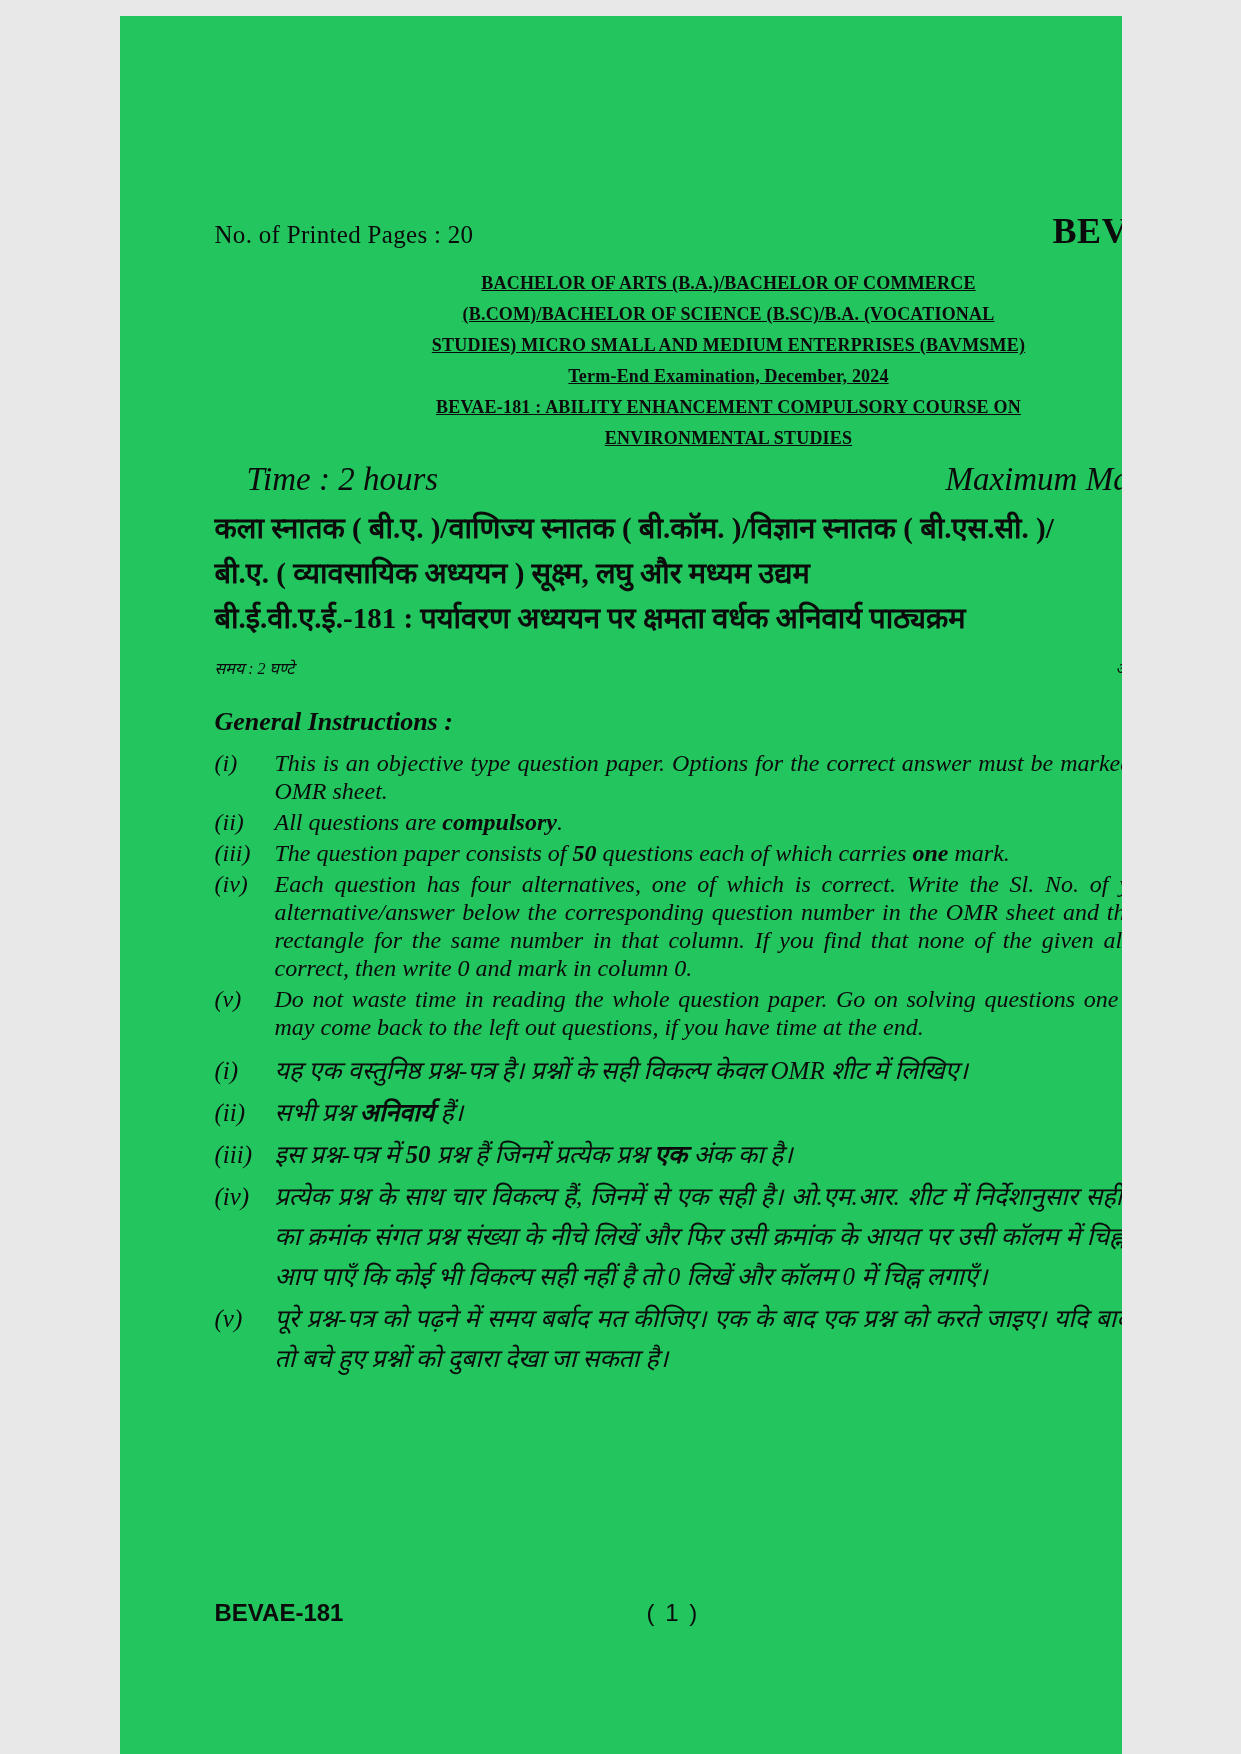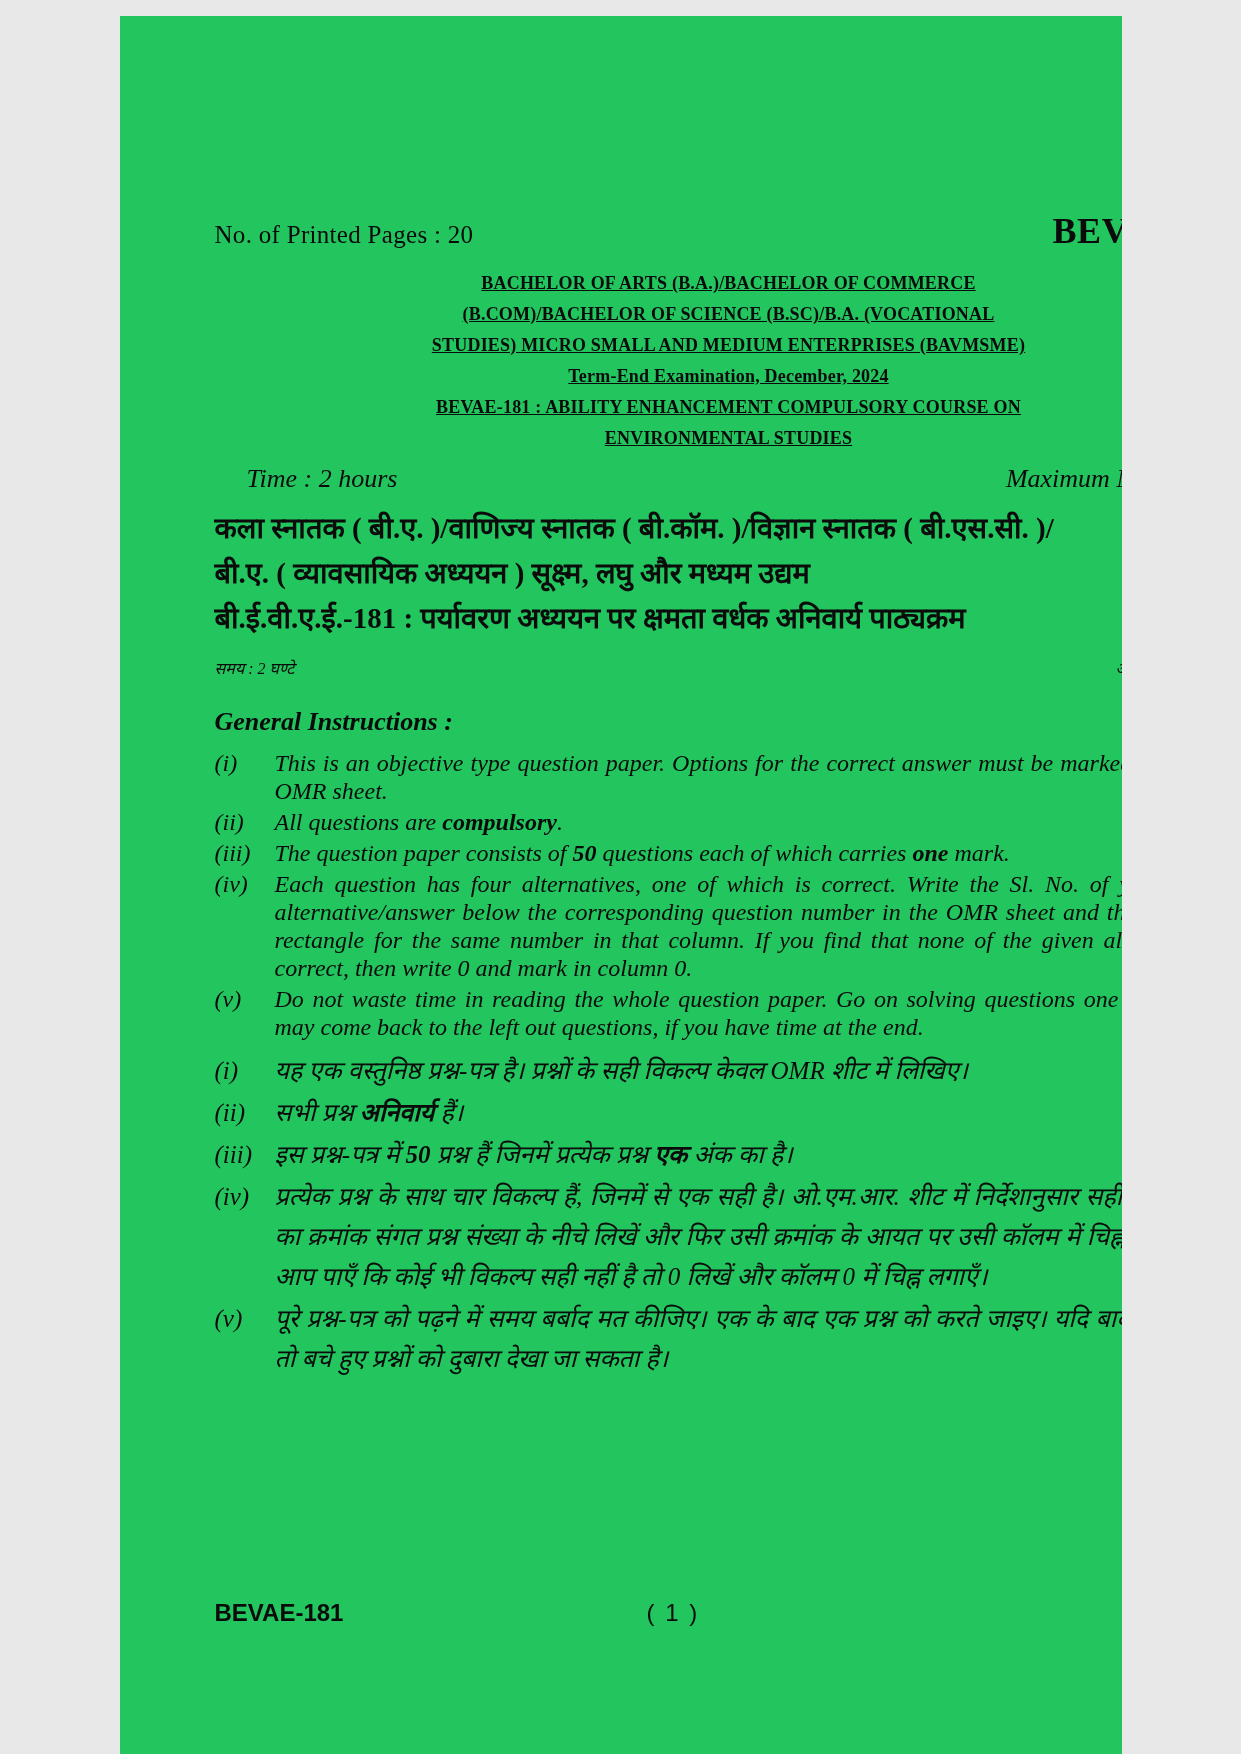--- a/index.html
+++ b/index.html
@@ -37,21 +37,21 @@
     line-height: 31px;
     letter-spacing: 0.2px;
     text-decoration: underline;
   }
   .title-block div { white-space: nowrap; }
   
   .meta-row {
     display: flex;
     justify-content: space-between;
     font-style: italic;
-    font-size: 26px;
+    font-size: 33px;
     line-height: 30px;
     padding: 0 12px 0 32px;
   }
   .meta-row.en { margin-top: 10px; }
   .meta-row.hi { margin-top: 12px; font-size: 16px; line-height: 32px; padding-left: 0; }
   
   .title-hi {
     margin-top: 12px;
     text-align: left;
     font-weight: bold;

